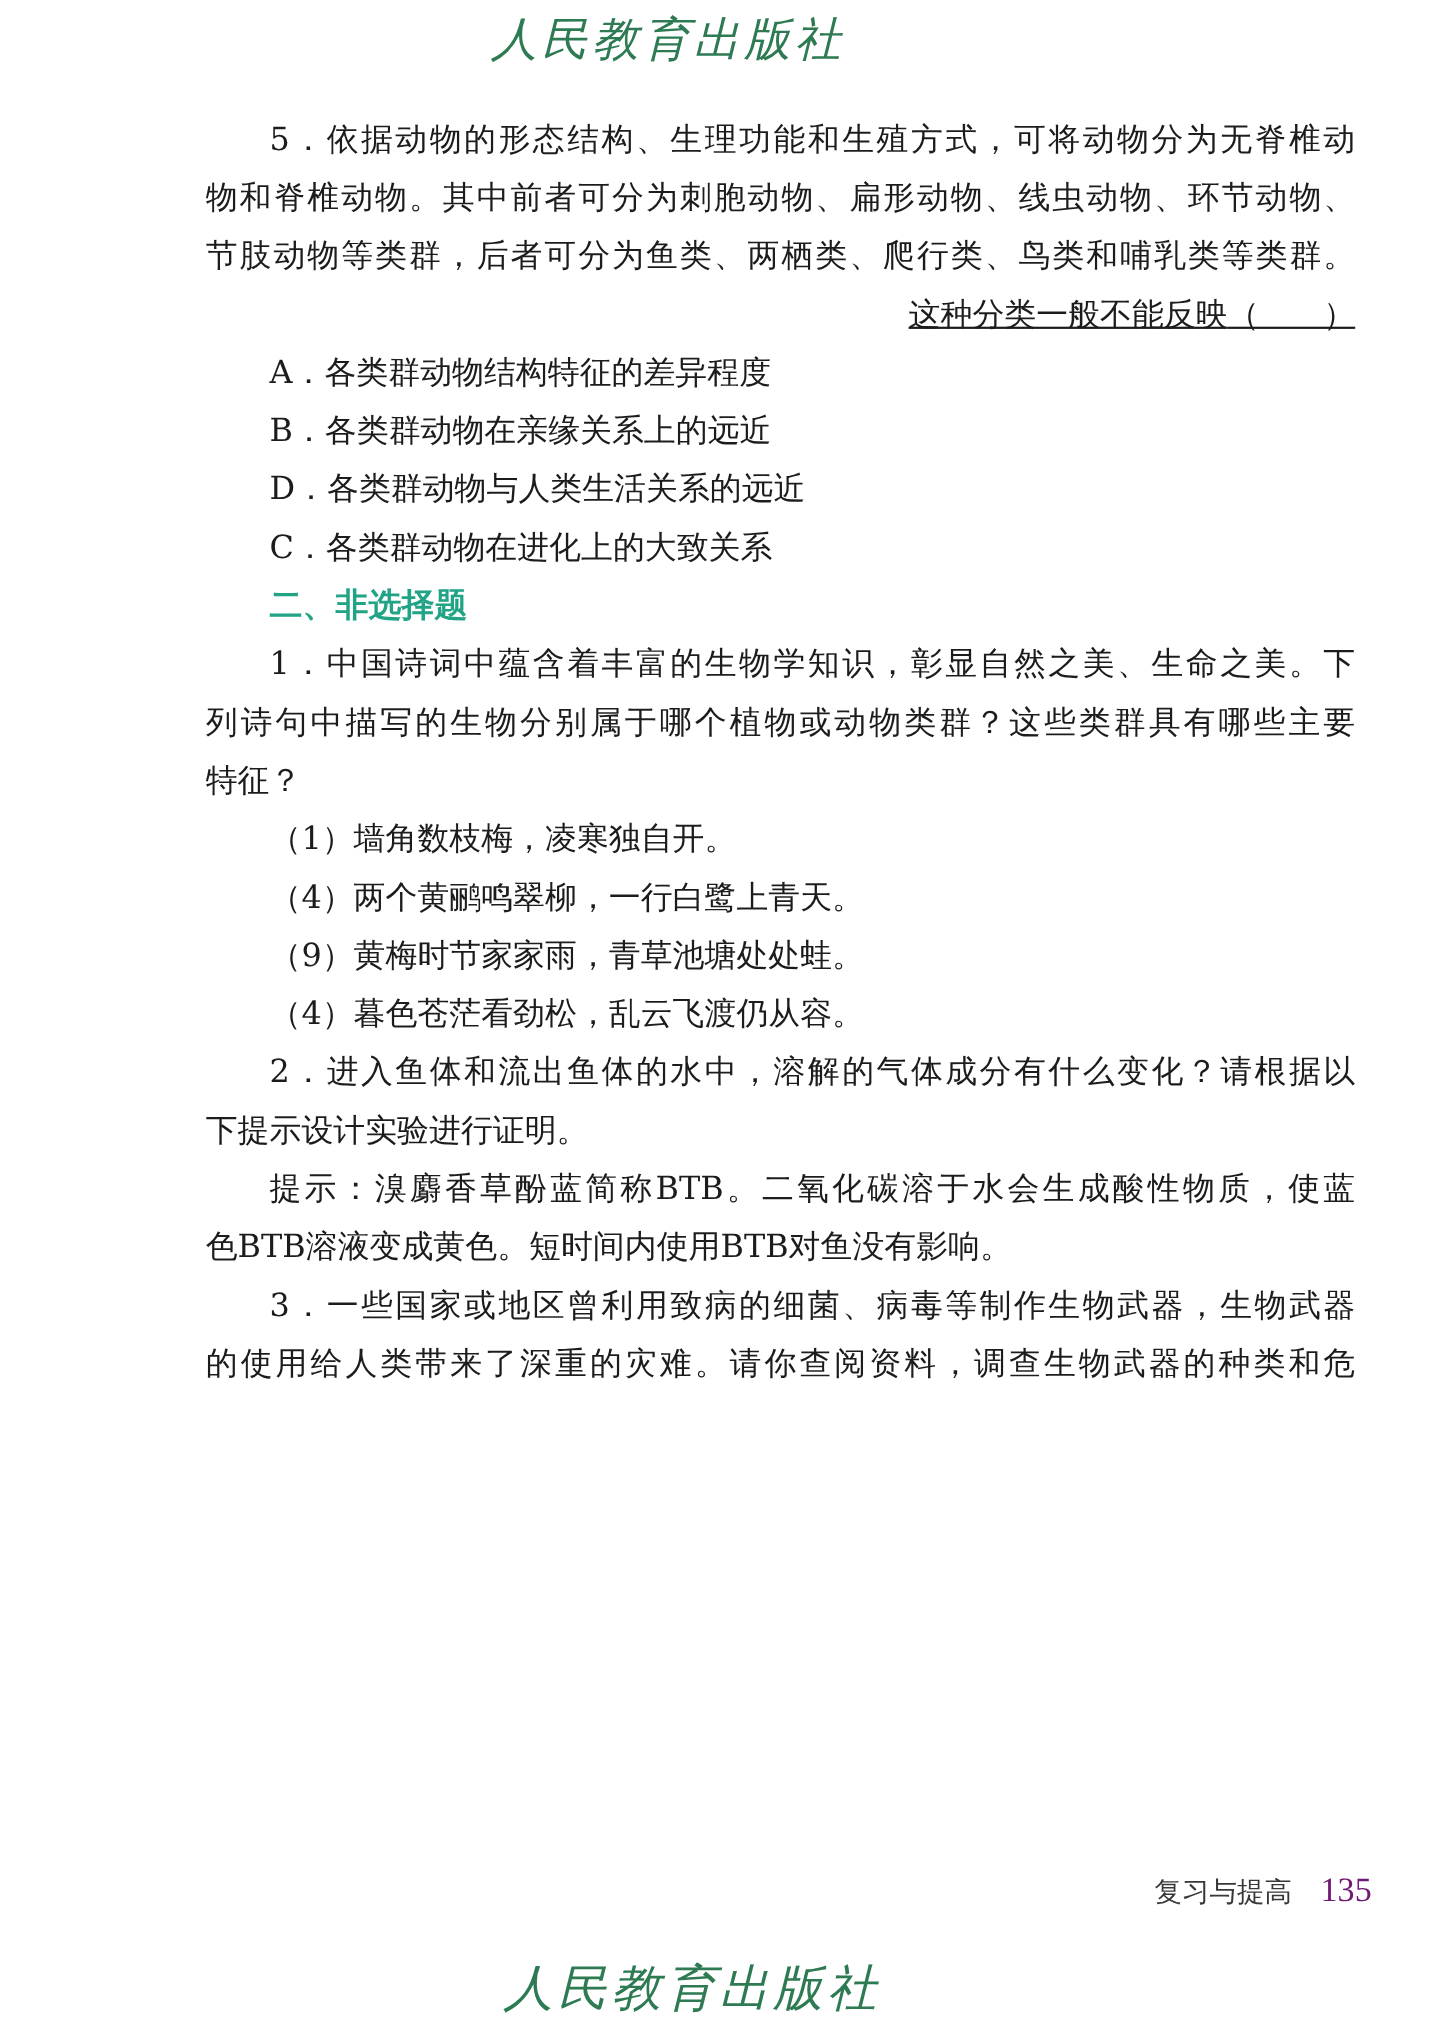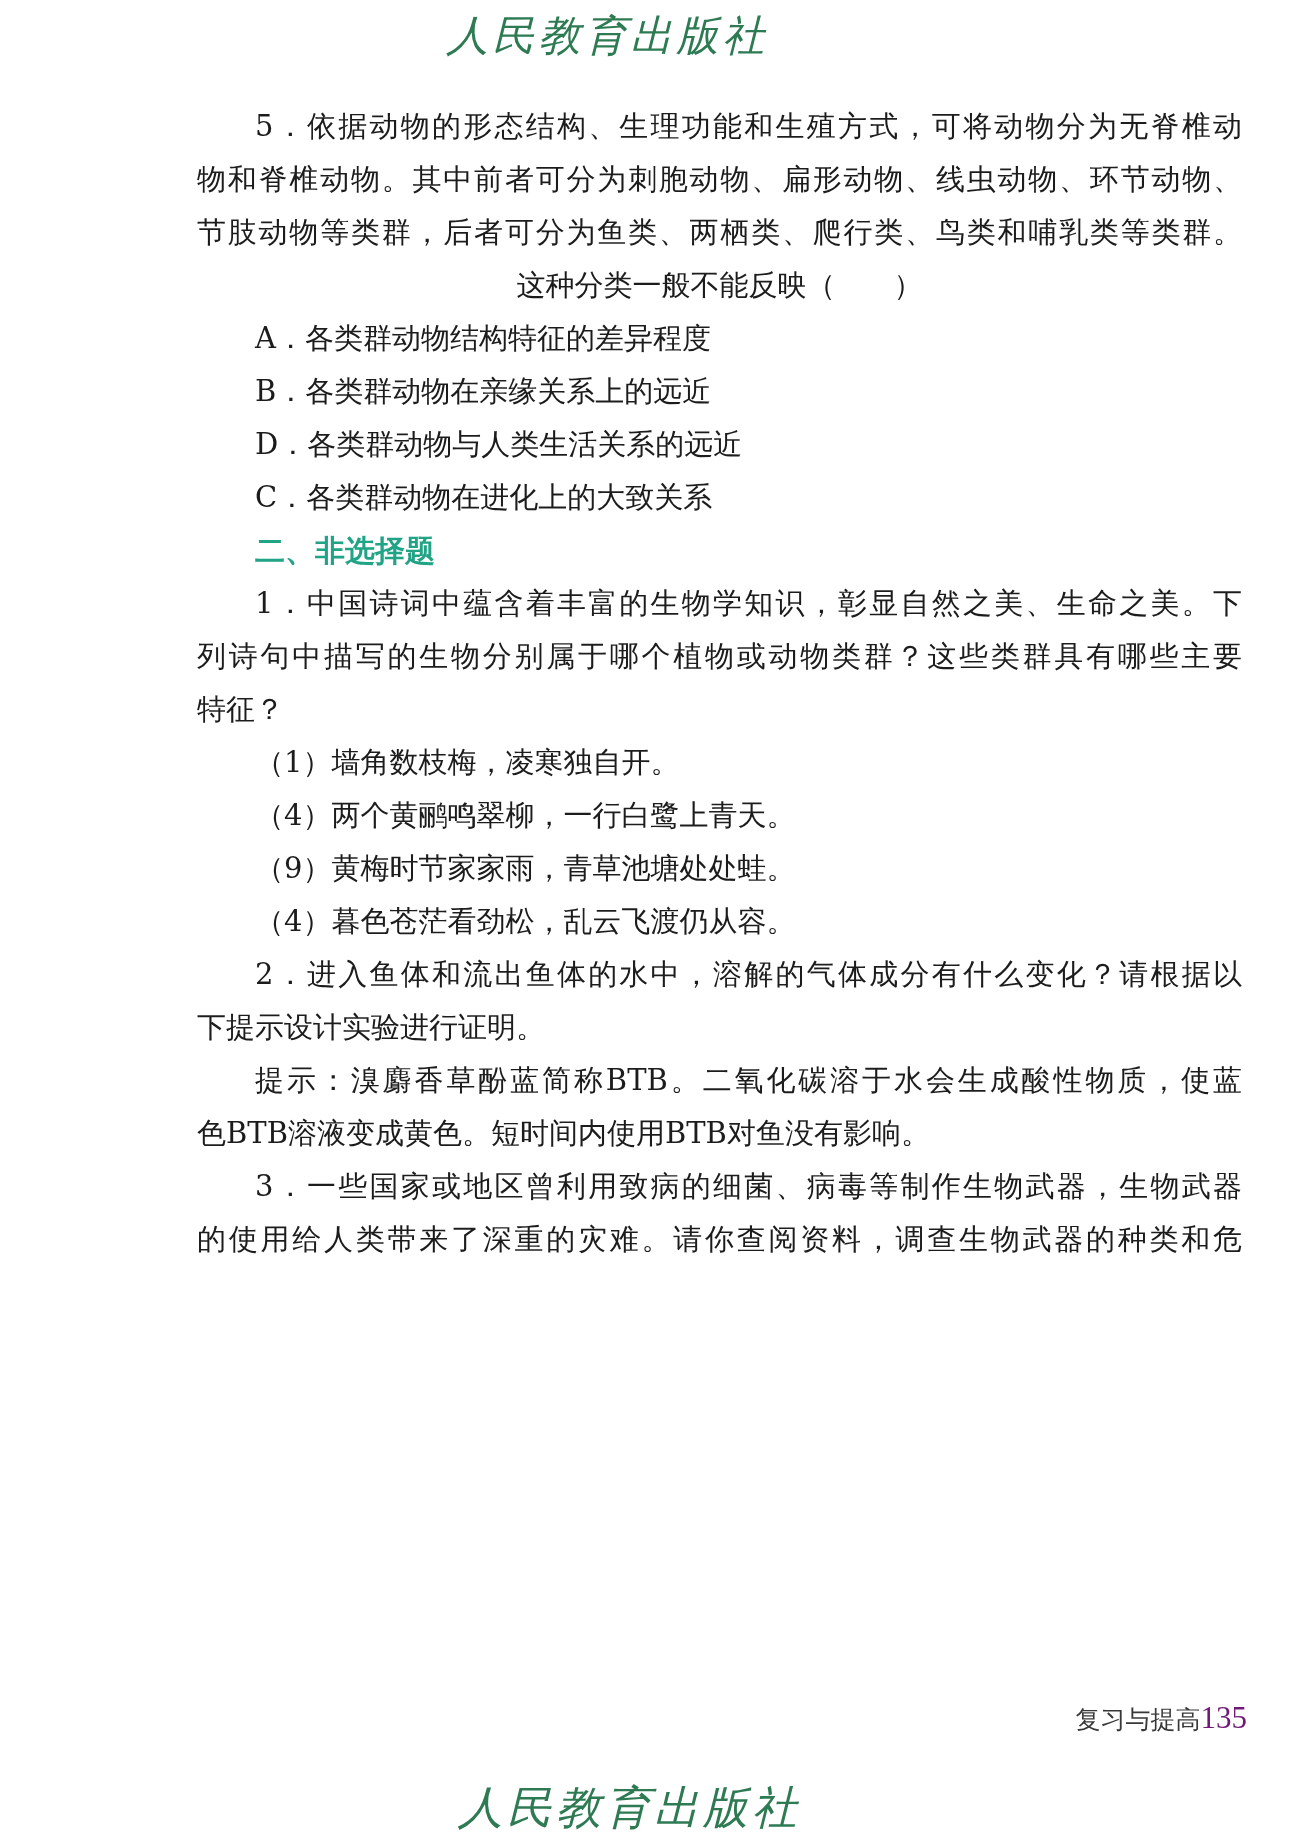--- a/index.html
+++ b/index.html
@@ -21,48 +21,49 @@
     font-family: "DejaVu Serif", "Liberation Serif", serif;
     font-style: italic;
     letter-spacing: 4px;
     transform-origin: center;
   }
   .logo.top    { top: 8px;    font-size: 42px; margin-left: -86px; }
   .logo.bottom { top: 1778px; font-size: 45px; margin-left: -64px; }
 
   .content {
     position: absolute;
-    left: 155px;
+    left: 145px;
     top: 100px;
     width: 1045px;
     font-size: 29px;
     line-height: 53px;
   }
   .ln {
     margin: 0;
     height: 53px;
     line-height: 53px;
     font-weight: normal;
   }
   .indent { padding-left: 58px; }
   
   .jl { text-align: justify; text-align-last: justify; }
-  .row { display: flex; justify-content: center; }
+  .row { display: flex; justify-content: flex-end; text-decoration: underline; }
   .section-heading {
     font-family: "Liberation Sans", "DejaVu Sans", sans-serif;
     font-weight: bold;
     font-size: 30px;
     color: var(--heading-green, #21a385);
   }
   .footer {
     position: absolute;
     top: 1700px;
     right: 98px;
     display: flex;
     align-items: baseline;
+    gap: 26px;
   }
   .footer-section {
     font-family: "DejaVu Serif", "Liberation Serif", serif;
     font-size: 25px;
     color: #383838;
   }
   .footer-page {
     font-family: Liberation Serif, serif;
     font-size: 31px;
     color: #701a75;

